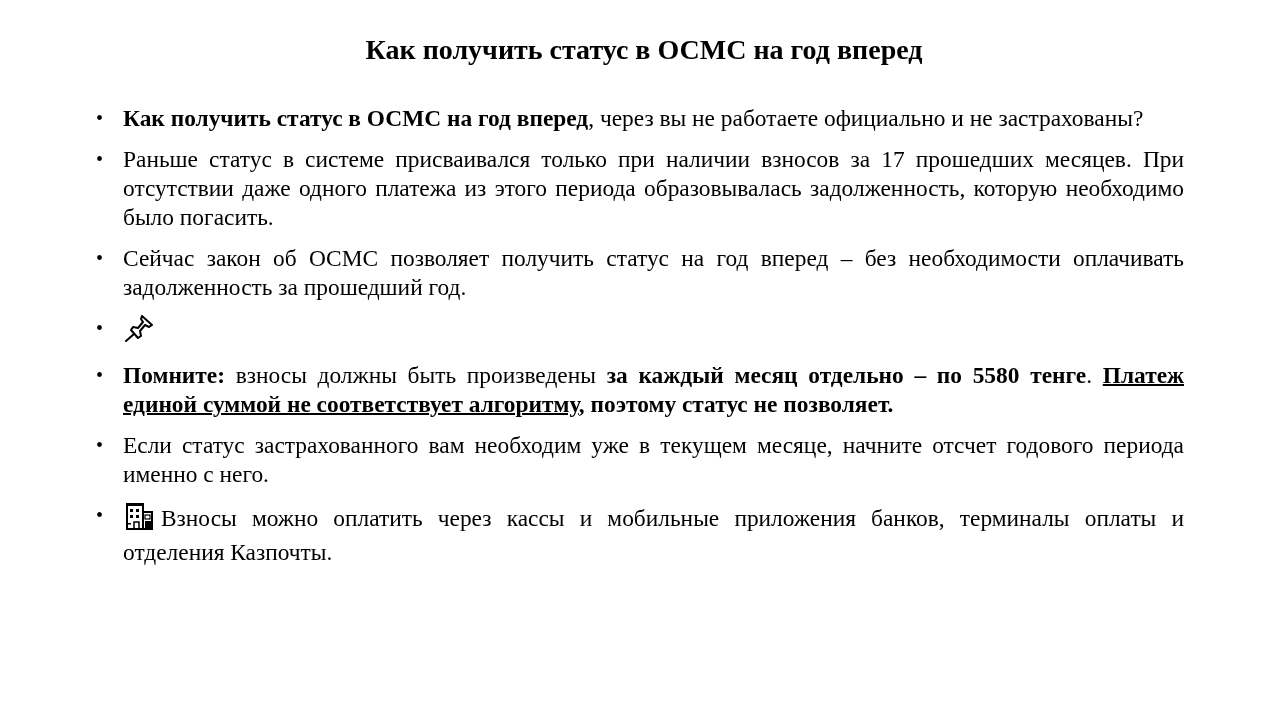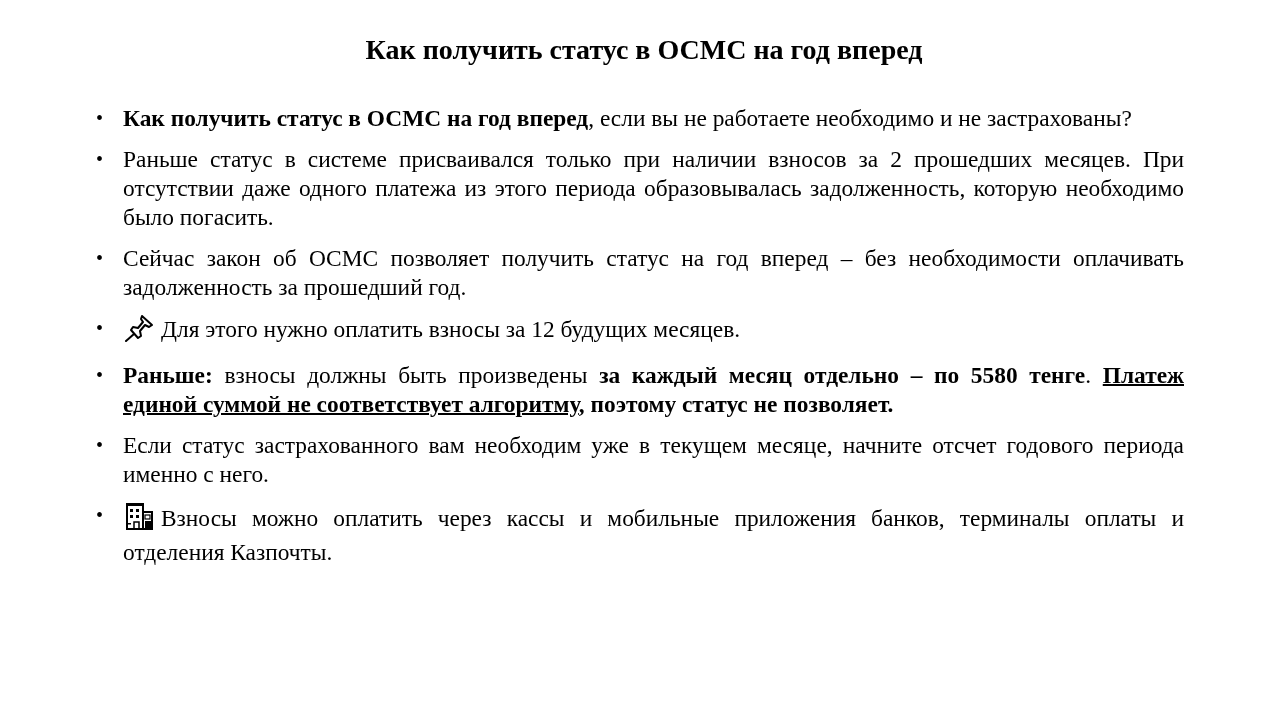--- a/index.html
+++ b/index.html
@@ -23,44 +23,44 @@
   .icon { display: inline-block; vertical-align: -5px; margin-right: 6px; }
 </style>
 </head>
 <body>
 
 <div class="title">Как получить статус в ОСМС на год вперед</div>
 
 <ul class="list">
   <li class="item">
     <span class="bullet">•</span>
-    <span class="b">Как получить статус в ОСМС на год вперед</span><span>, если вы не работаете необходимо и не застрахованы?</span>
+    <span class="b">Как получить статус в ОСМС на год вперед</span><span>, через вы не работаете официально и не застрахованы?</span>
   </li>
   <li class="item">
     <span class="bullet">•</span>
-    <span>Раньше статус в системе присваивался только при наличии взносов за 2 прошедших месяцев. При отсутствии даже одного платежа из этого периода образовывалась задолженность, которую необходимо было погасить.</span>
+    <span>Раньше статус в системе присваивался только при наличии взносов за 17 прошедших месяцев. При отсутствии даже одного платежа из этого периода образовывалась задолженность, которую необходимо было погасить.</span>
   </li>
   <li class="item">
     <span class="bullet">•</span>
     <span>Сейчас закон об ОСМС позволяет получить статус на год вперед – без необходимости оплачивать задолженность за прошедший год.</span>
   </li>
   <li class="item" style="text-align:left;">
     <span class="bullet">•</span>
     <span class="icon">
       <svg width="32" height="28" viewBox="0 0 32 28">
         <g fill="none" stroke="#000" stroke-width="2" stroke-linejoin="round" stroke-linecap="round">
           <path d="M19 2 L29 11 L26 13 L22 11 L17 17 L18 22 L15 24 L8 16 L10 13 L15 14 L20 8 L18 5 Z"></path>
           <path d="M11 20 L3 27"></path>
         </g>
       </svg>
-    </span><span>Для этого нужно оплатить взносы за 12 будущих месяцев.</span>
+    </span>
   </li>
   <li class="item">
     <span class="bullet">•</span>
-    <span class="b">Раньше:</span><span> взносы должны быть произведены </span><span class="b">за каждый месяц отдельно – по 5580 тенге</span><span>. </span><span class="b u">Платеж единой суммой не соответствует алгоритму</span><span class="b">, поэтому статус не позволяет.</span>
+    <span class="b">Помните:</span><span> взносы должны быть произведены </span><span class="b">за каждый месяц отдельно – по 5580 тенге</span><span>. </span><span class="b u">Платеж единой суммой не соответствует алгоритму</span><span class="b">, поэтому статус не позволяет.</span>
   </li>
   <li class="item">
     <span class="bullet">•</span>
     <span>Если статус застрахованного вам необходим уже в текущем месяце, начните отсчет годового периода именно с него.</span>
   </li>
   <li class="item">
     <span class="bullet">•</span>
     <span class="icon">
       <svg width="32" height="30" viewBox="0 0 32 30">
         <rect x="1" y="1" width="30" height="28" fill="#fff"></rect>

